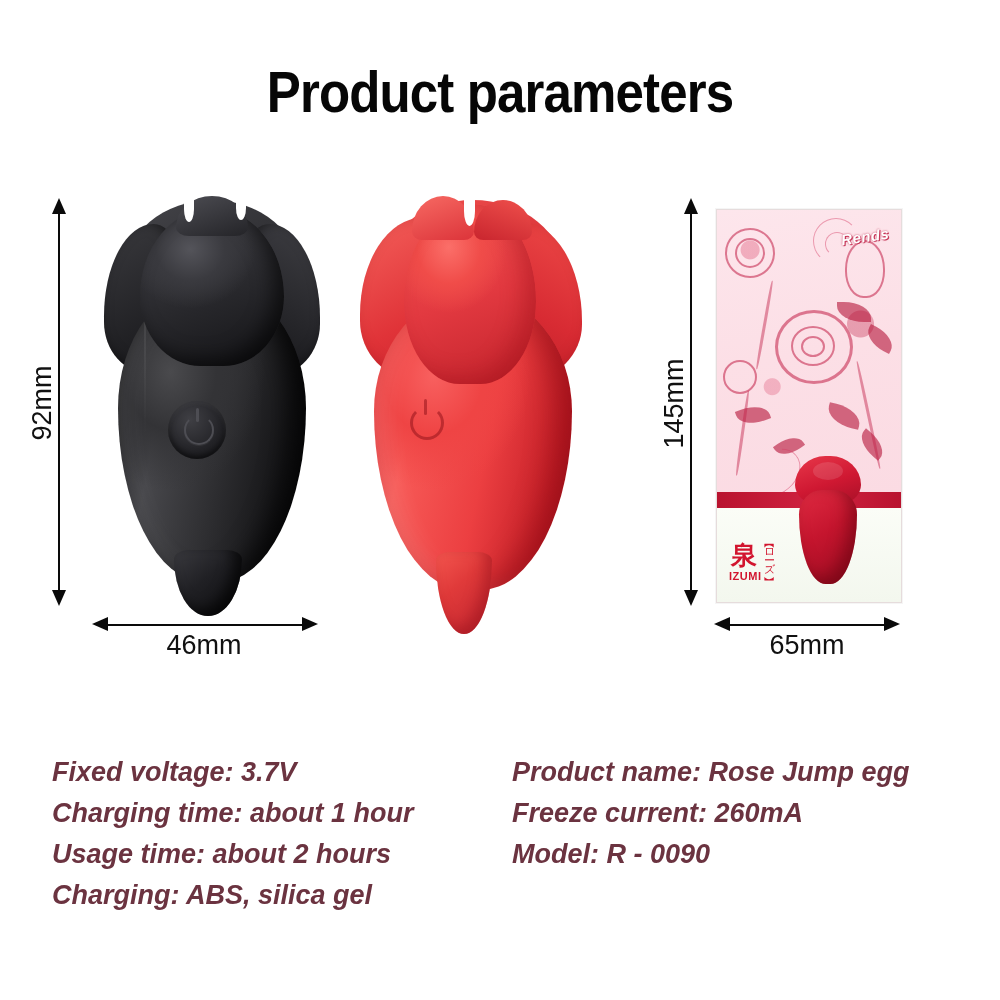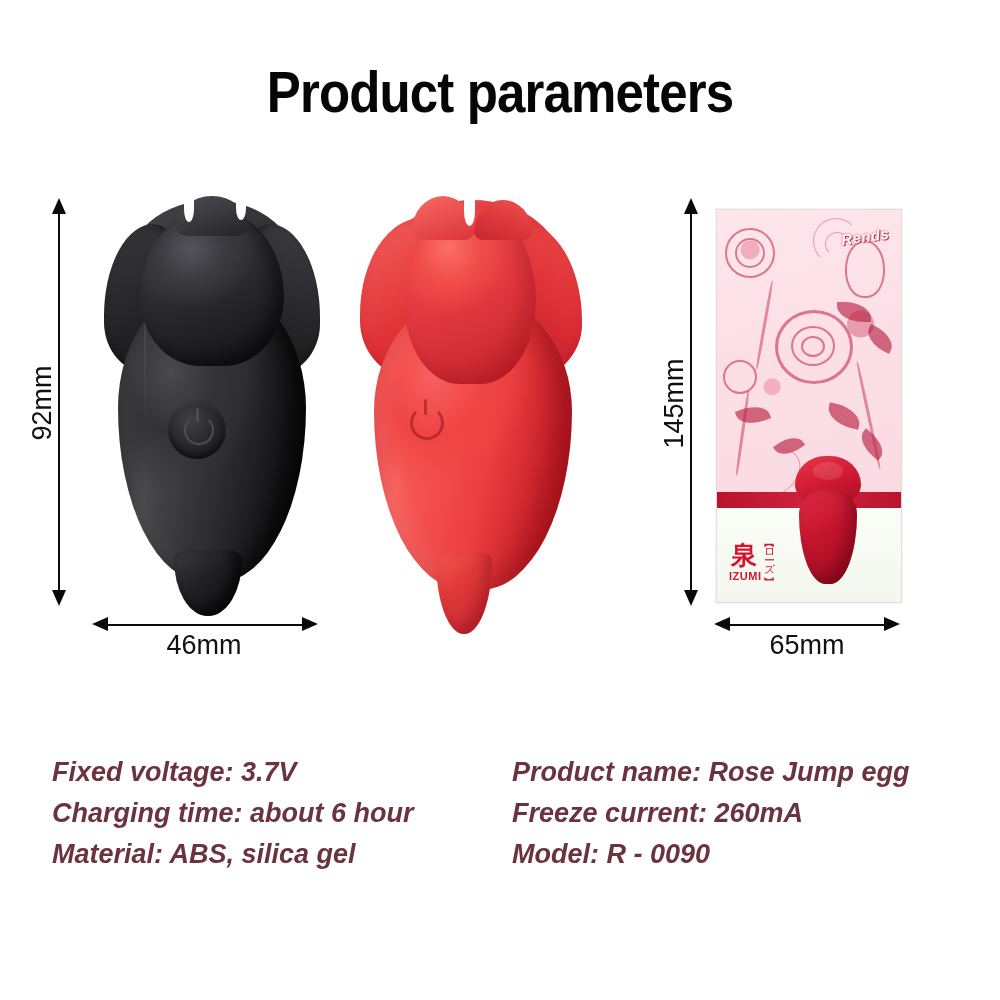--- a/index.html
+++ b/index.html
@@ -275,21 +275,22 @@
 
 <div>
   <div class="arrow-left" style="left:714px;top:617px;"></div>
   <div class="dim-line-h" style="left:726px;top:624px;width:160px;"></div>
   <div class="arrow-right" style="left:884px;top:617px;"></div>
   <div class="dim-label-h" style="left:714px;top:630px;width:186px;">65mm</div>
 </div>
 
 <div class="spec-col" id="spec-left">
   <div class="spec-line">Fixed voltage: 3.7V</div>
-  <div class="spec-line">Charging time: about 6 hour</div>
-  <div class="spec-line">Material: ABS, silica gel</div>
+  <div class="spec-line">Charging time: about 1 hour</div>
+  <div class="spec-line">Usage time: about 2 hours</div>
+  <div class="spec-line">Charging: ABS, silica gel</div>
 </div>
 
 <div class="spec-col" id="spec-right">
   <div class="spec-line">Product name: Rose Jump egg</div>
   <div class="spec-line">Freeze current: 260mA</div>
   <div class="spec-line">Model: R - 0090</div>
 </div>
 
 </body></html>

